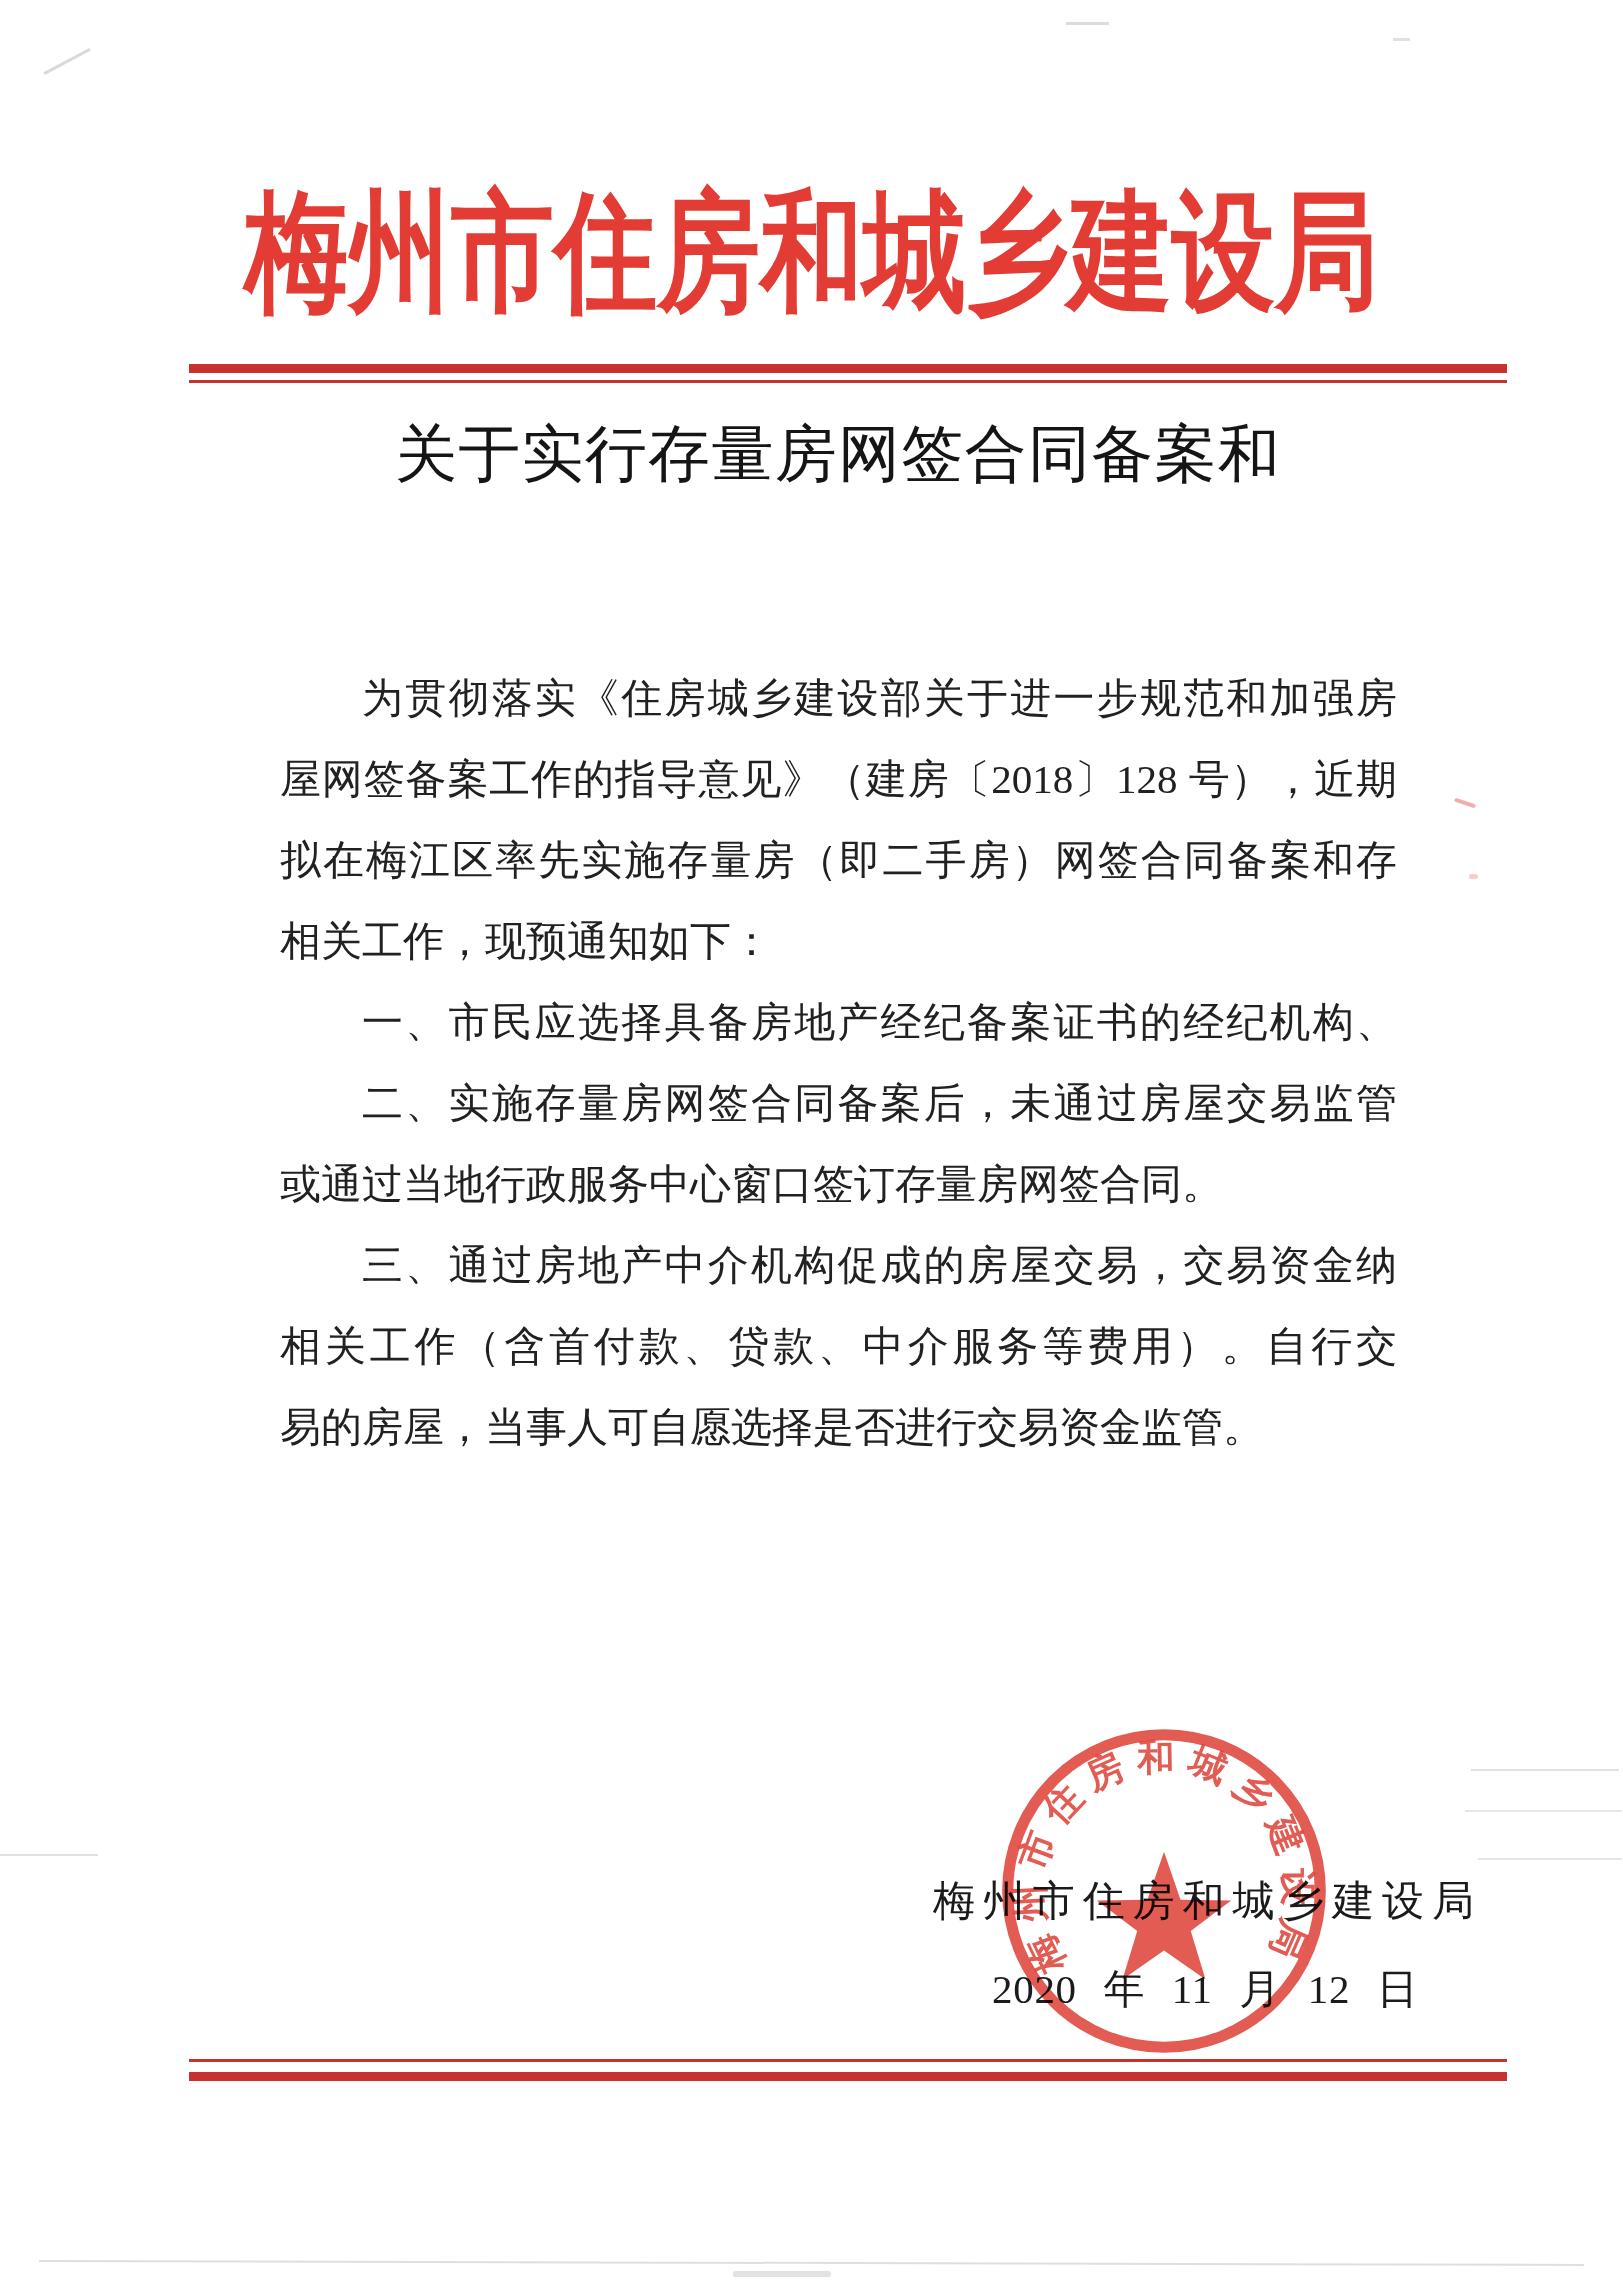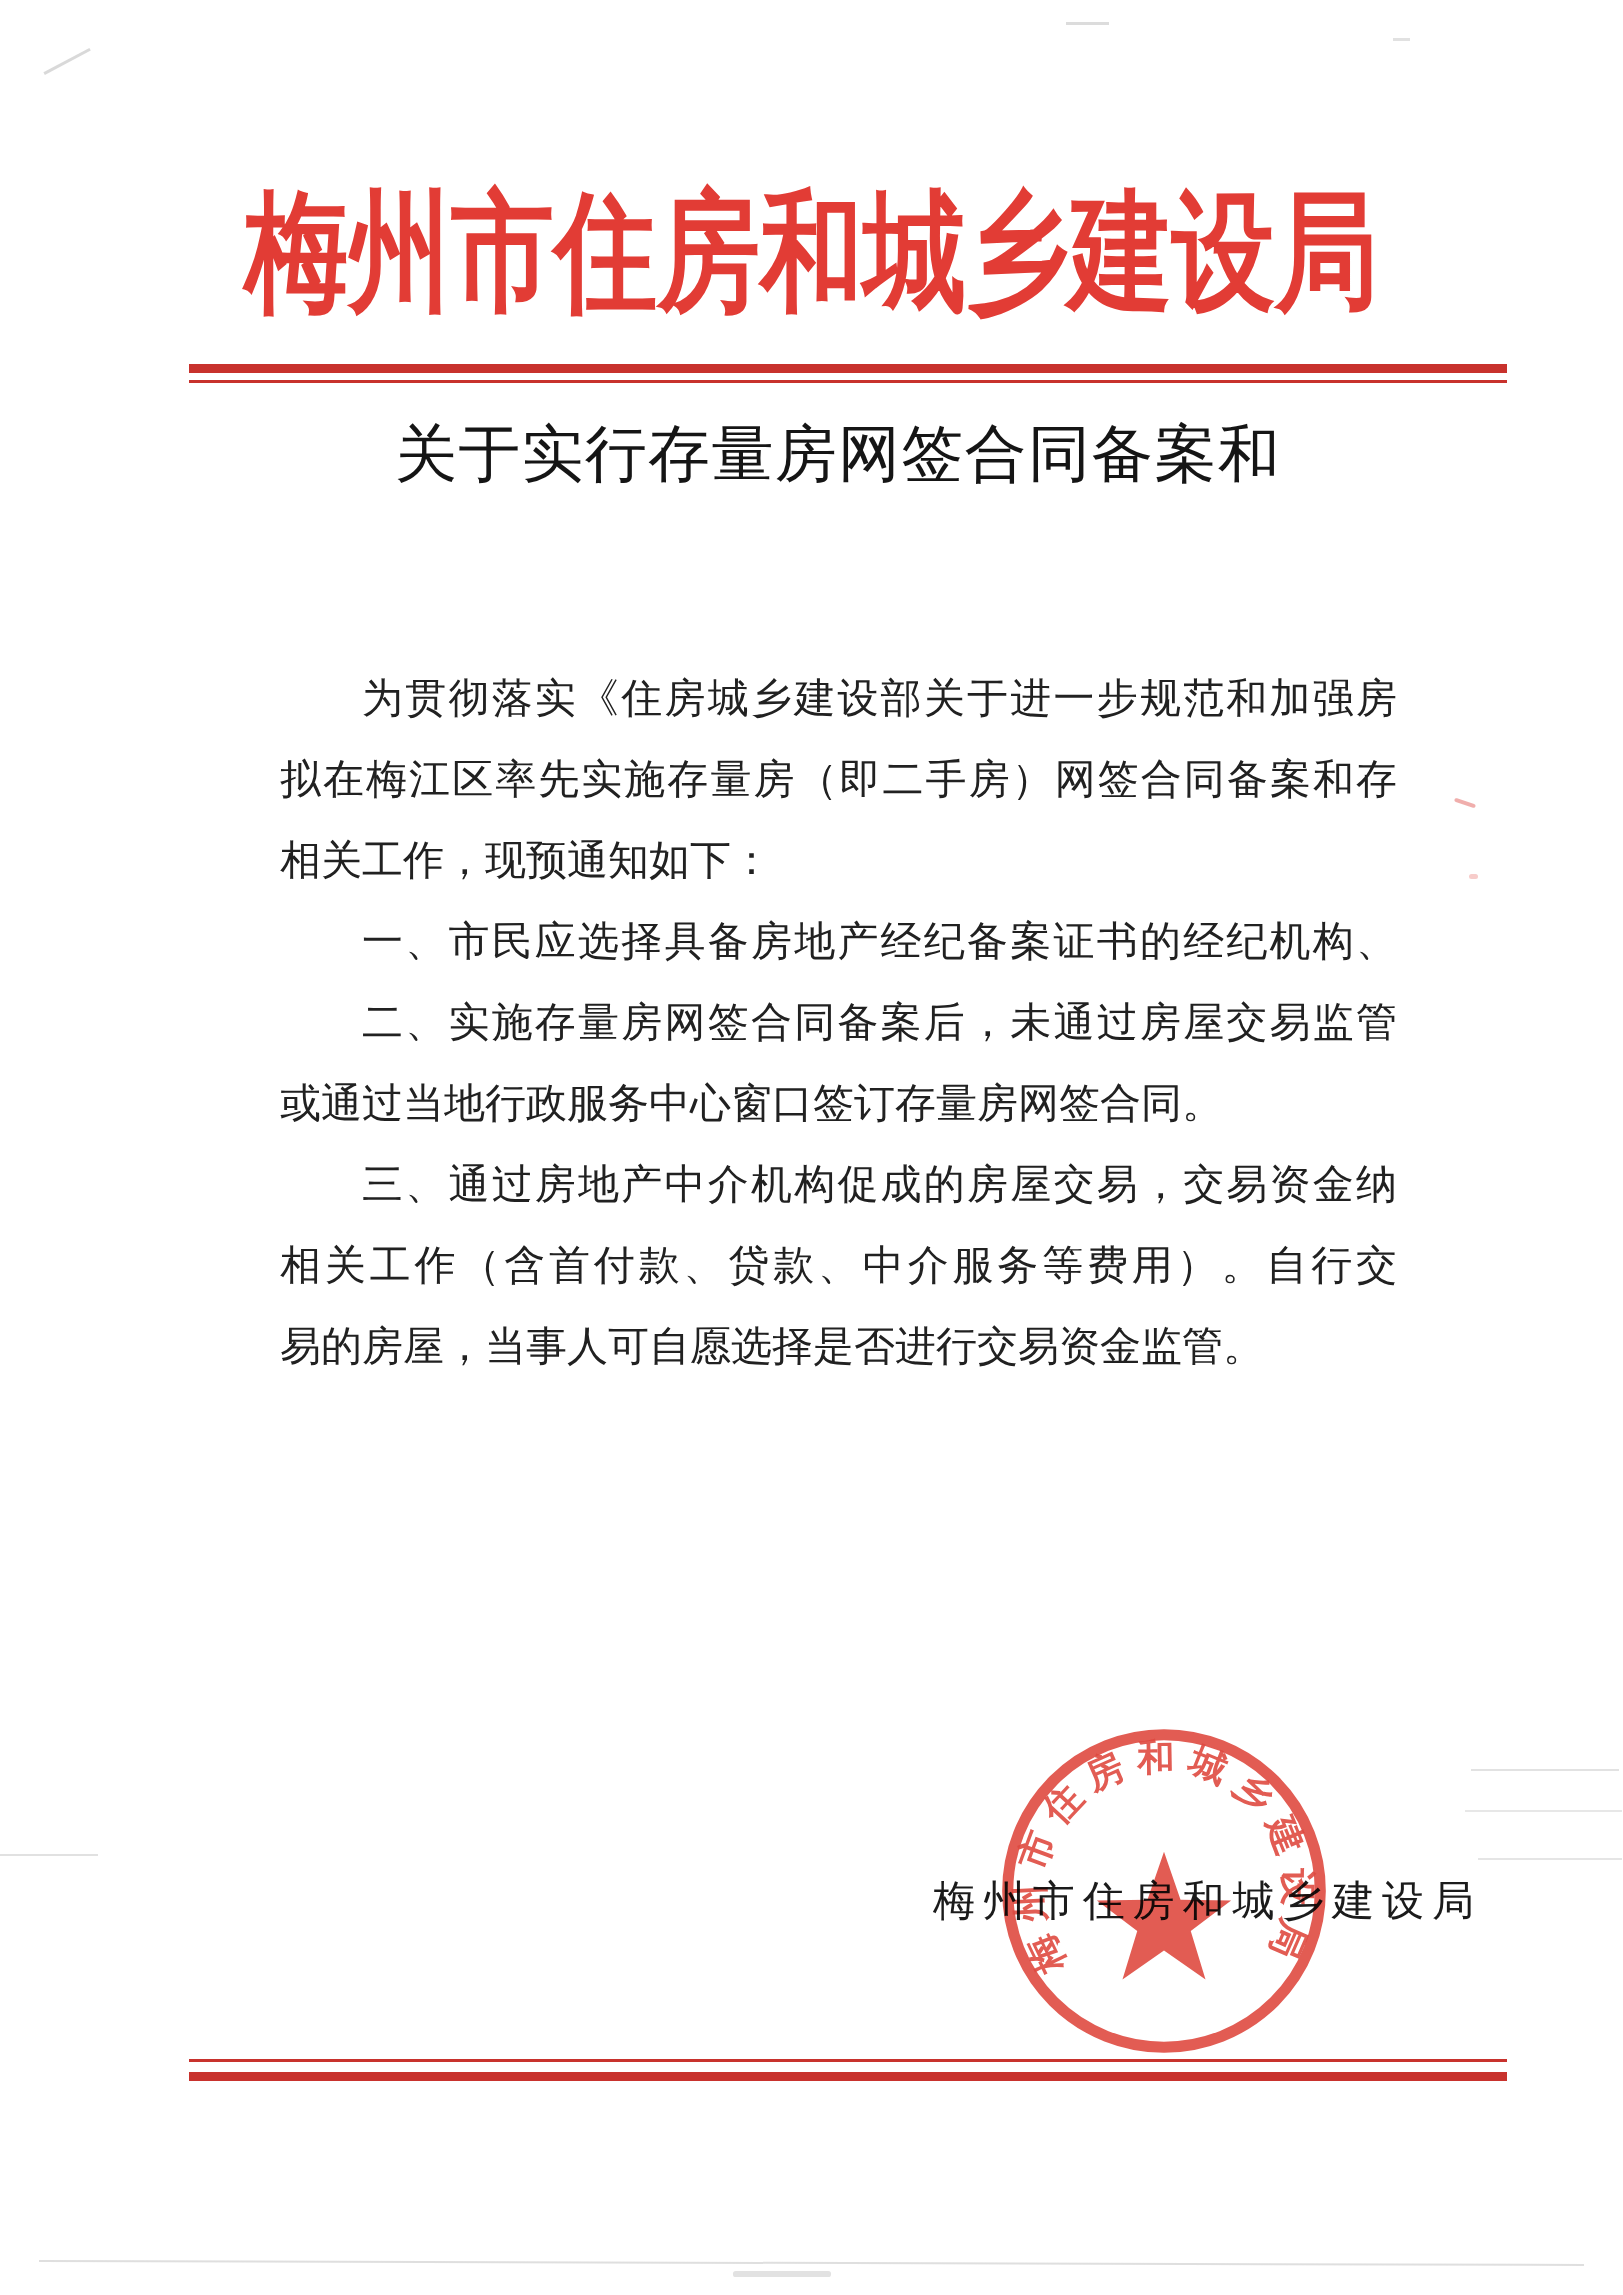--- a/index.html
+++ b/index.html
@@ -88,20 +88,21 @@
 
   <div class="rule rule-top-thick"></div>
   <div class="rule rule-top-thin"></div>
 
   <div class="title">
     <div>关于实行存量房网签合同备案和</div>
   </div>
 
   <div class="body-text">
     <div class="line just indent">为贯彻落实《住房城乡建设部关于进一步规范和加强房</div>
+    <div class="line just">屋网签备案工作的指导意见》（建房〔2018〕128 号），近期</div>
     <div class="line just">拟在梅江区率先实施存量房（即二手房）网签合同备案和存</div>
     <div class="line">相关工作，现预通知如下：</div>
     <div class="line just indent">一、市民应选择具备房地产经纪备案证书的经纪机构、</div>
     <div class="line just indent">二、实施存量房网签合同备案后，未通过房屋交易监管</div>
     <div class="line">或通过当地行政服务中心窗口签订存量房网签合同。</div>
     <div class="line just indent">三、通过房地产中介机构促成的房屋交易，交易资金纳</div>
     <div class="line just">相关工作（含首付款、贷款、中介服务等费用）。自行交</div>
     <div class="line">易的房屋，当事人可自愿选择是否进行交易资金监管。</div>
   </div>
 
@@ -110,20 +111,21 @@
     <polygon fill="#dc3b31" opacity=".9" points="260,200 285.3,273.2 362.7,274.6 300.9,321.3 323.5,395.4 260,351 196.5,395.4 219.1,321.3 157.3,274.6 234.7,273.2"></polygon>
     <defs>
       <path id="sealArc" d="M 115,375 A 185,185 0 1 1 405,375" fill="none"></path>
     </defs>
     <text font-size="57" letter-spacing="17" fill="#dc3b31" opacity=".9">
       <textPath href="#sealArc" startOffset="4">梅州市住房和城乡建设局</textPath>
     </text>
   </svg>
 
   <div class="signature">梅州市住房和城乡建设局</div>
+  <div class="date">2020 年 11 月 12 日</div>
 
   <div class="rule rule-bottom-thin"></div>
   <div class="rule rule-bottom-thick"></div>
 
   <div class="artifact a1"></div>
   <div class="artifact a2"></div>
   <div class="artifact a3"></div>
   <div class="artifact a4"></div>
   <div class="artifact a5"></div>
   <div class="artifact a6"></div>

